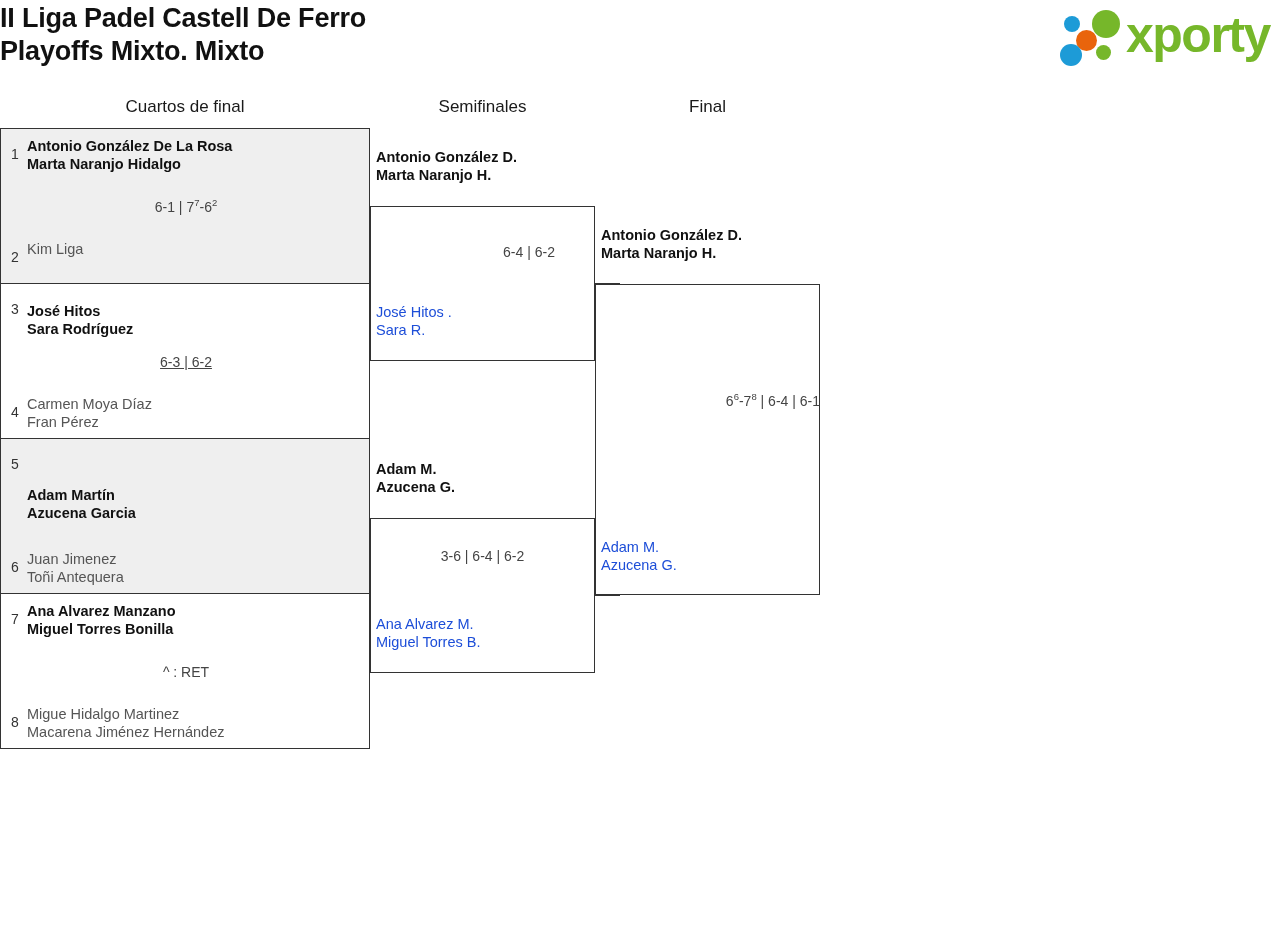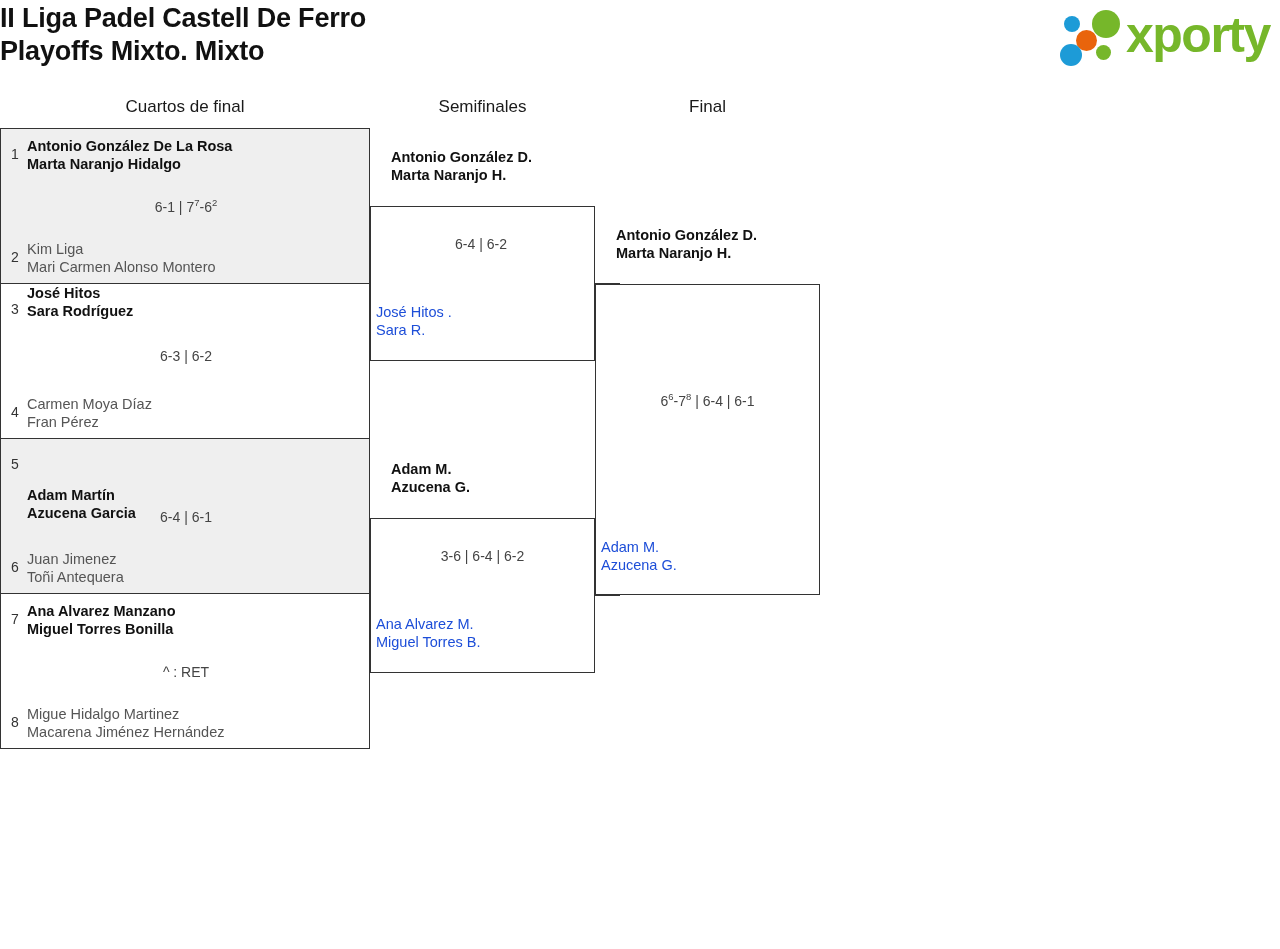--- a/index.html
+++ b/index.html
@@ -131,21 +131,20 @@
     box-sizing: border-box;
     border: 1px solid #333333;
     background: #ffffff;
   }
   .rnd-winner {
     position: absolute;
     font-size: 14.5px;
     font-weight: 700;
     color: #111111;
     line-height: 18px;
-    margin-left: 15px;
   }
   .rnd-loser {
     position: absolute;
     font-size: 14.5px;
     font-weight: 400;
     color: #1d4ed8;
     line-height: 18px;
   }
   .rnd-score {
     position: absolute;
@@ -190,43 +189,41 @@
       <div class="qf-match shaded" style="top: 128px; height: 156px;">
         <div class="seed" style="top: 17px;">1</div>
         <div class="team winner" style="top: 8px;">
           <div>Antonio González De La Rosa</div>
           <div>Marta Naranjo Hidalgo</div>
         </div>
         <div class="qf-score" style="top: 70px;">6-1 | 7<sup>7</sup>-6<sup>2</sup></div>
         <div class="seed" style="top: 120px;">2</div>
         <div class="team loser" style="top: 111px;">
           <div>Kim Liga</div>
-          <div>Mari Carmen Alonso Montero</div>
         </div>
       </div>
       <div class="qf-match plain" style="top: 283px; height: 156px;">
         <div class="seed" style="top: 17px;">3</div>
-        <div class="team winner" style="top: 0;">
+        <div class="team winner" style="top: 18px;">
           <div>José Hitos</div>
           <div>Sara Rodríguez</div>
         </div>
-        <div class="qf-score" style="top: 64px;">6-3 | 6-2</div>
+        <div class="qf-score" style="top: 70px; text-decoration: underline;">6-3 | 6-2</div>
         <div class="seed" style="top: 120px;">4</div>
         <div class="team loser" style="top: 111px;">
           <div>Carmen Moya Díaz</div>
           <div>Fran Pérez</div>
         </div>
       </div>
       <div class="qf-match shaded" style="top: 438px; height: 156px;">
         <div class="seed" style="top: 17px;">5</div>
         <div class="team winner" style="top: 8px; margin-top: 39px;">
           <div>Adam Martín</div>
           <div>Azucena Garcia</div>
         </div>
-        <div class="qf-score" style="top: 70px;">6-4 | 6-1</div>
         <div class="seed" style="top: 120px;">6</div>
         <div class="team loser" style="top: 111px;">
           <div>Juan Jimenez</div>
           <div>Toñi Antequera</div>
         </div>
       </div>
       <div class="qf-match plain" style="top: 593px; height: 156px;">
         <div class="seed" style="top: 17px;">7</div>
         <div class="team winner" style="top: 8px;">
           <div>Ana Alvarez Manzano</div>
@@ -239,21 +236,21 @@
           <div>Macarena Jiménez Hernández</div>
         </div>
       </div>
     </div>
 
   <div class="rnd-winner" style="left:376px; top:148px; width:210px;">
     <div>Antonio González D.</div>
     <div>Marta Naranjo H.</div>
   </div>
   <div class="rnd-box" style="left:370px; top:206px; width:225px; height:155px;"></div>
-  <div class="rnd-score" style="left:370px; top:236px; width:222px;">6-4 | 6-2</div>
+  <div class="rnd-score" style="left:370px; top:244px; width:222px;padding-left:48px;">6-4 | 6-2</div>
   <div class="rnd-loser" style="left:376px; top:303px; width:210px;">
     <div>José Hitos .</div>
     <div>Sara R.</div>
   </div>
   <div class="connector" style="left:595px; top:283px; width:25px;"></div>
 
   <div class="rnd-winner" style="left:376px; top:460px; width:210px;">
     <div>Adam M.</div>
     <div>Azucena G.</div>
   </div>
@@ -263,19 +260,19 @@
     <div>Ana Alvarez M.</div>
     <div>Miguel Torres B.</div>
   </div>
   <div class="connector" style="left:595px; top:595px; width:25px;"></div>
 
   <div class="rnd-winner" style="left:601px; top:226px; width:215px;">
     <div>Antonio González D.</div>
     <div>Marta Naranjo H.</div>
   </div>
   <div class="rnd-box" style="left:595px; top:284px; width:225px; height:311px;"></div>
-  <div class="rnd-score" style="left:595px; top:393px; width:225px;">6<sup>6</sup>-7<sup>8</sup> | 6-4 | 6-1</div>
+  <div class="rnd-score" style="left:595px; top:393px; width:225px;text-align:right;">6<sup>6</sup>-7<sup>8</sup> | 6-4 | 6-1</div>
   <div class="rnd-loser" style="left:601px; top:538px; width:215px;">
     <div>Adam M.</div>
     <div>Azucena G.</div>
   </div>
 
 </div>
 
 </body></html>

